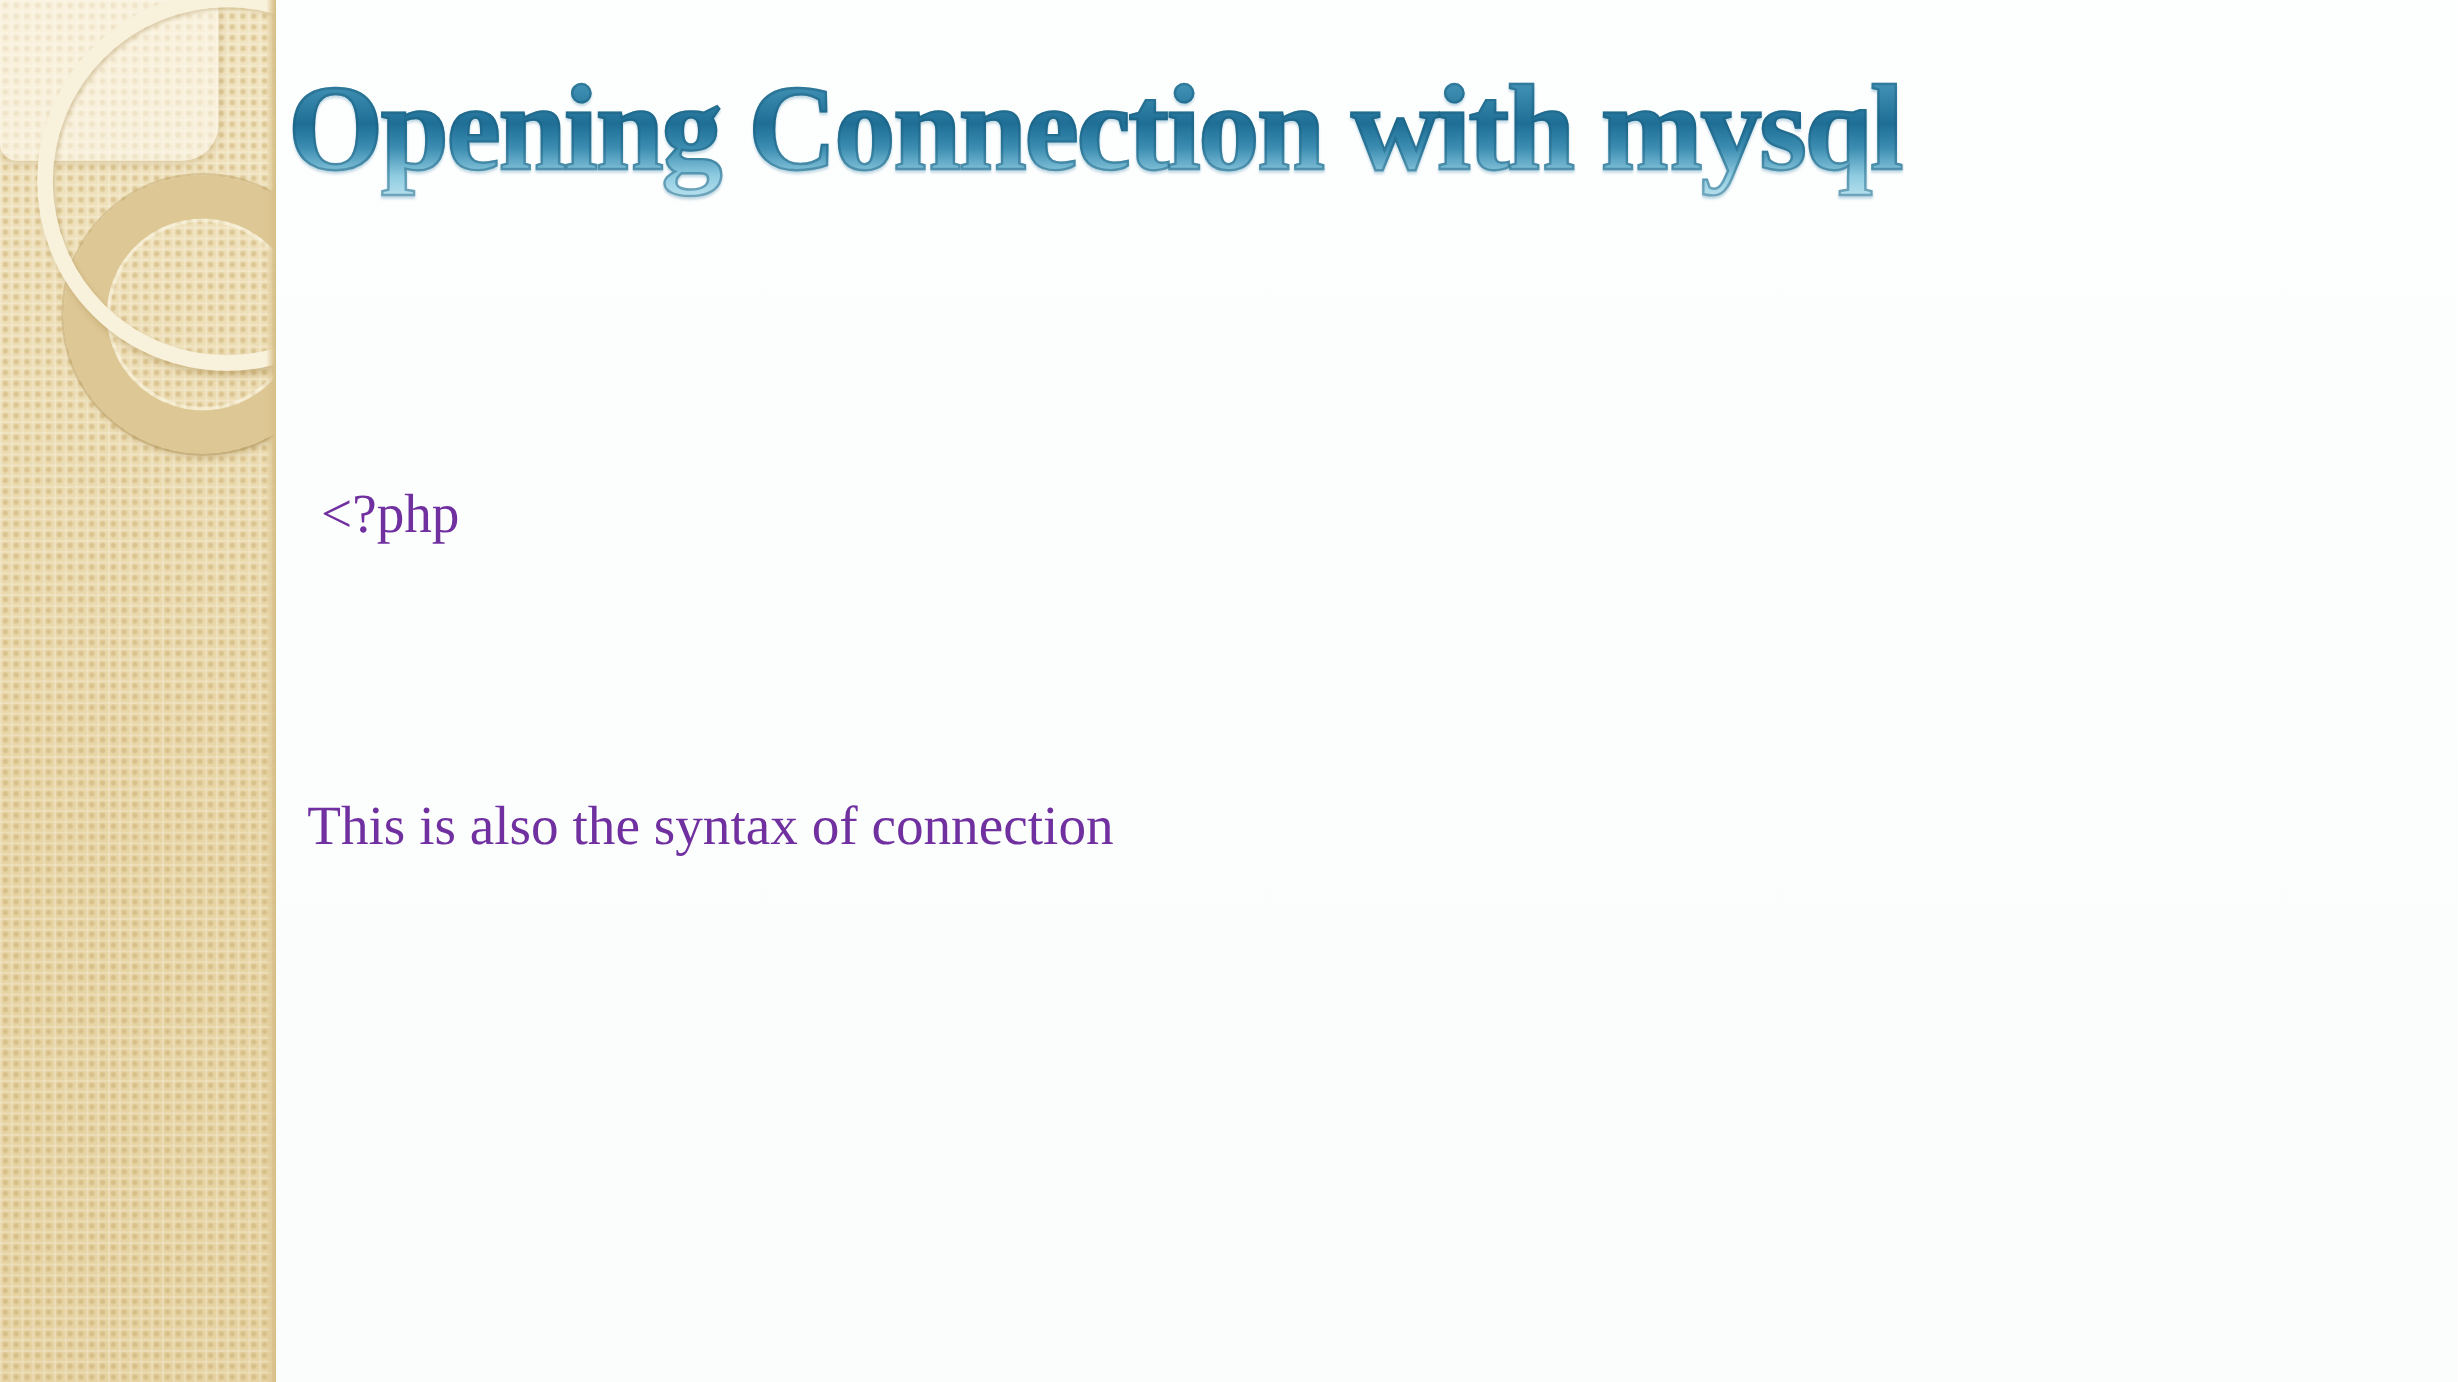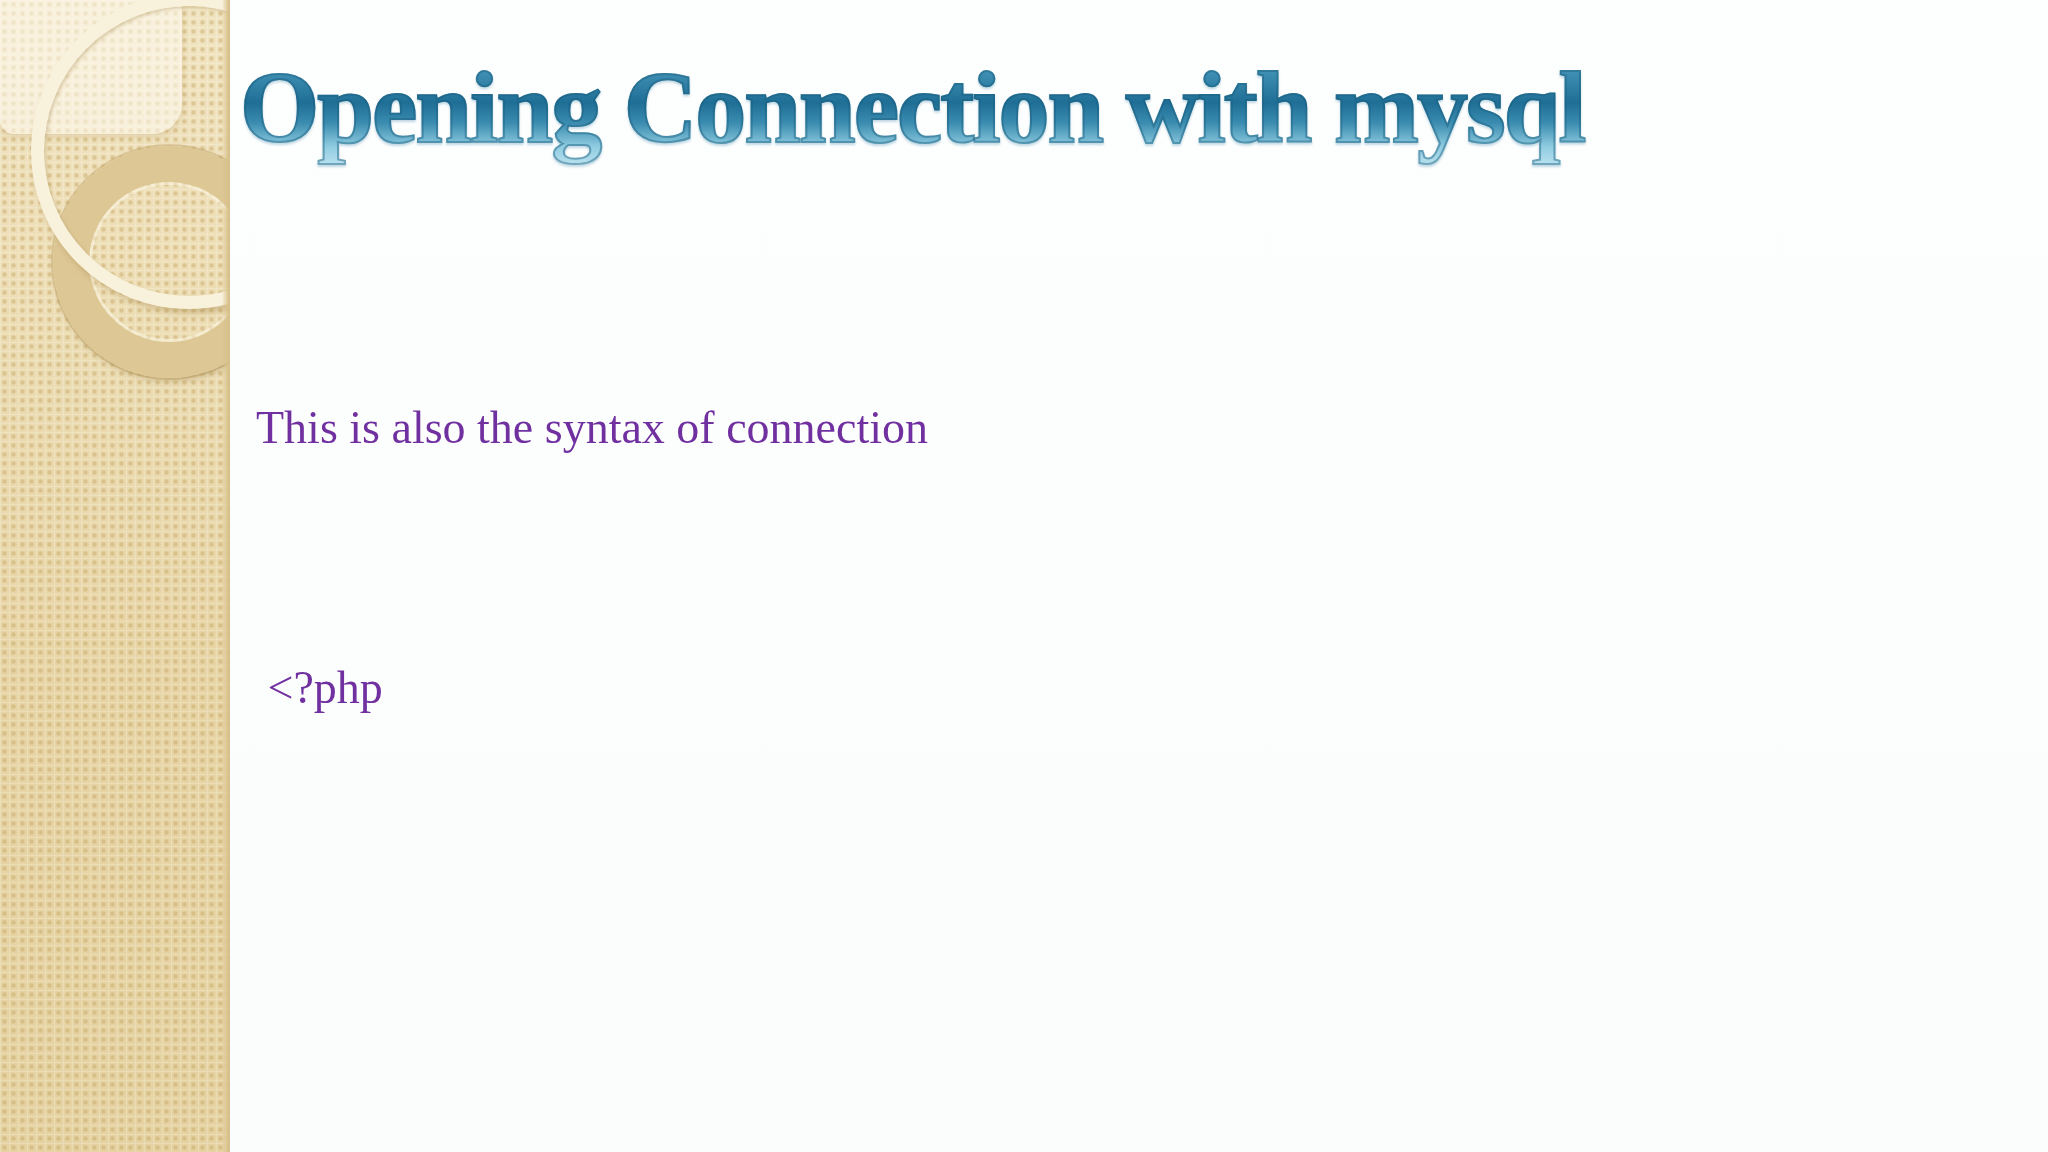--- a/index.html
+++ b/index.html
@@ -116,22 +116,22 @@
 
   <aside class="sidebar">
     <div class="highlight-panel"></div>
     <div class="ring ring-thick"></div>
     <div class="ring ring-thin"></div>
   </aside>
 
   <h1 class="page-title">Opening Connection with mysql</h1>
 
   <div class="text-block">
+    <div class="text-line"> &lt;?php</div>
     <div class="text-line">This is also the syntax of connection</div>
-    <div class="text-line"> &lt;?php</div>
     <div class="text-line"></div>
     
     
     
     
     
     
     
   </div>
 

